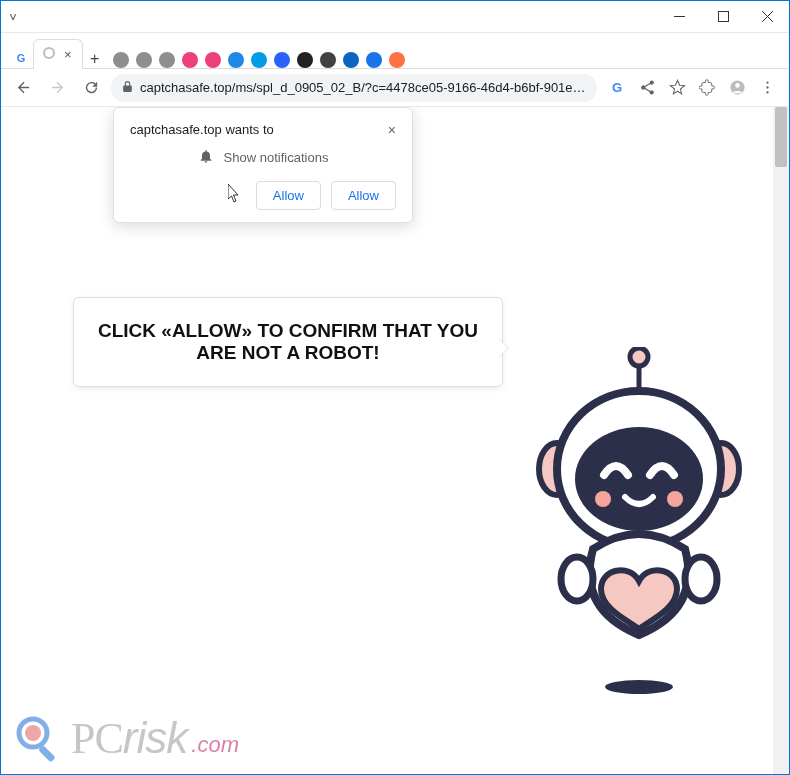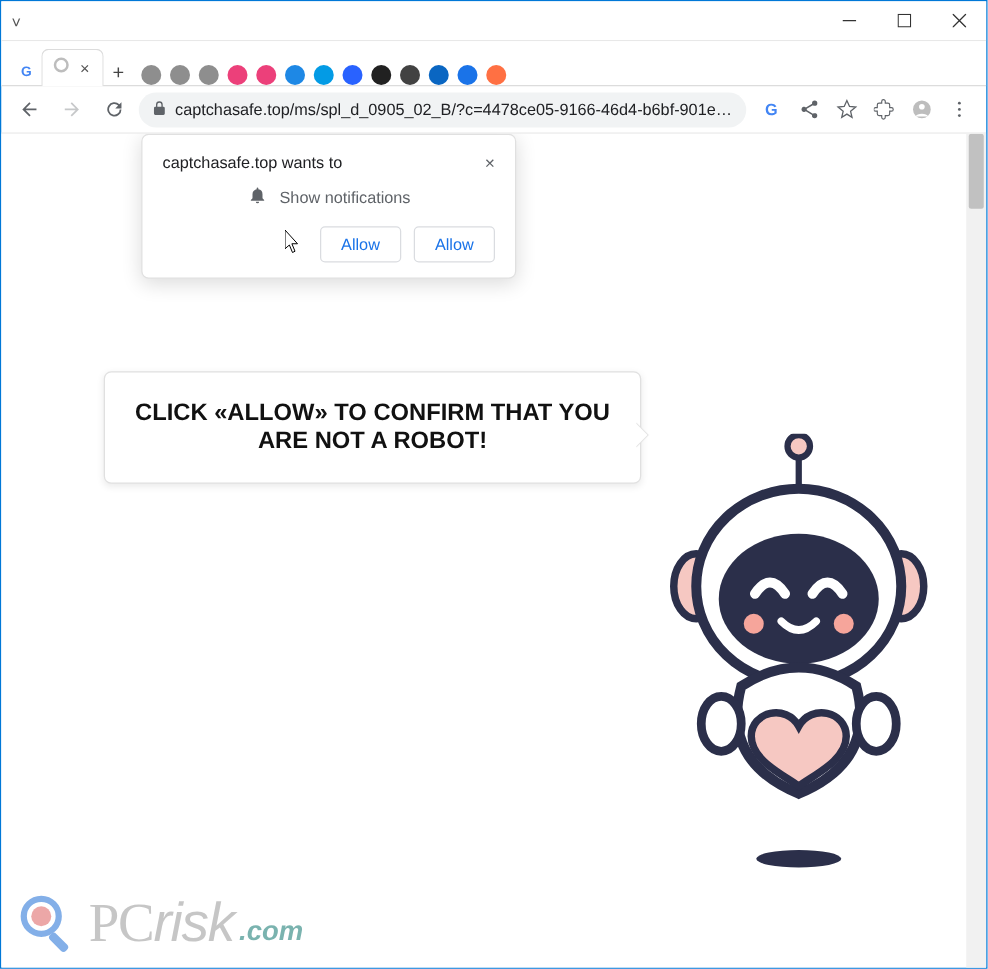--- a/index.html
+++ b/index.html
@@ -41,31 +41,31 @@
 .perm { position: absolute; top: 0; left: 112px; width: 300px; background: #fff; border: 1px solid #e0e0e0; border-radius: 6px; box-shadow: 0 4px 16px rgba(0,0,0,.14); padding: 14px 16px 12px; z-index: 10; }
 .perm-head { display: flex; justify-content: space-between; font-size: 13px; color: #202124; }
 .perm-close { color: #5f6368; cursor: pointer; font-size: 14px; }
 .perm-row { display: flex; align-items: center; gap: 10px; margin: 10px 0 14px; color: #5f6368; font-size: 13px; justify-content: center; }
 .perm-row svg { width: 16px; height: 16px; fill: #5f6368; }
 .perm-act { display: flex; justify-content: flex-end; gap: 10px; }
 .perm-btn { border: 1px solid #dadce0; background: #fff; color: #1a73e8; padding: 6px 16px; border-radius: 4px; font-size: 13px; cursor: pointer; }
 .cursor-arrow { position: absolute; left: 160px; top: 36px; pointer-events: none; }
 
 
-.bubble { position: absolute; left: 82px; top: 190px; width: 430px; background: #fff; border: 1px solid #e0e0e0; border-radius: 6px; padding: 22px 18px; box-shadow: 0 2px 6px rgba(0,0,0,.08); text-align: center; font-weight: 700; font-size: 19px; color: #111; }
+.bubble { position: absolute; left: 72px; top: 190px; width: 430px; background: #fff; border: 1px solid #e0e0e0; border-radius: 6px; padding: 22px 18px; box-shadow: 0 2px 6px rgba(0,0,0,.08); text-align: center; font-weight: 700; font-size: 19px; color: #111; }
 .bubble:after { content: ""; position: absolute; right: -16px; bottom: 28px; border: 10px solid transparent; border-left-color: #fff; filter: drop-shadow(1px 0 0 #e0e0e0); }
 
 
 .robot { position: absolute; right: 40px; top: 240px; width: 220px; }
 
 
 .wm { position: absolute; left: 14px; bottom: 12px; display: flex; align-items: center; gap: 8px; opacity: .55; font-family: Arial, sans-serif; }
 .wm-text { font-size: 44px; font-style: italic; font-weight: 400; letter-spacing: -1px; color: #999; }
 .wm-text .c { font-style: normal; font-family: Georgia, serif; }
-.wm-dom { font-size: 22px; color: #0f766e; font-style: italic; font-weight: 700; margin-left: -4px; align-self: flex-end; margin-bottom: 6px; }
+.wm-dom { font-size: 22px; color: #be185d; font-style: italic; font-weight: 400; margin-left: -4px; align-self: flex-end; margin-bottom: 6px; }
 .mg { width: 48px; height: 48px; }
 </style>
 </head>
 <body>
 
 <div class="titlebar">
   <div class="tb-left">
     <span class="tb-chev">˅</span>
   </div>
   <div class="tb-right">

